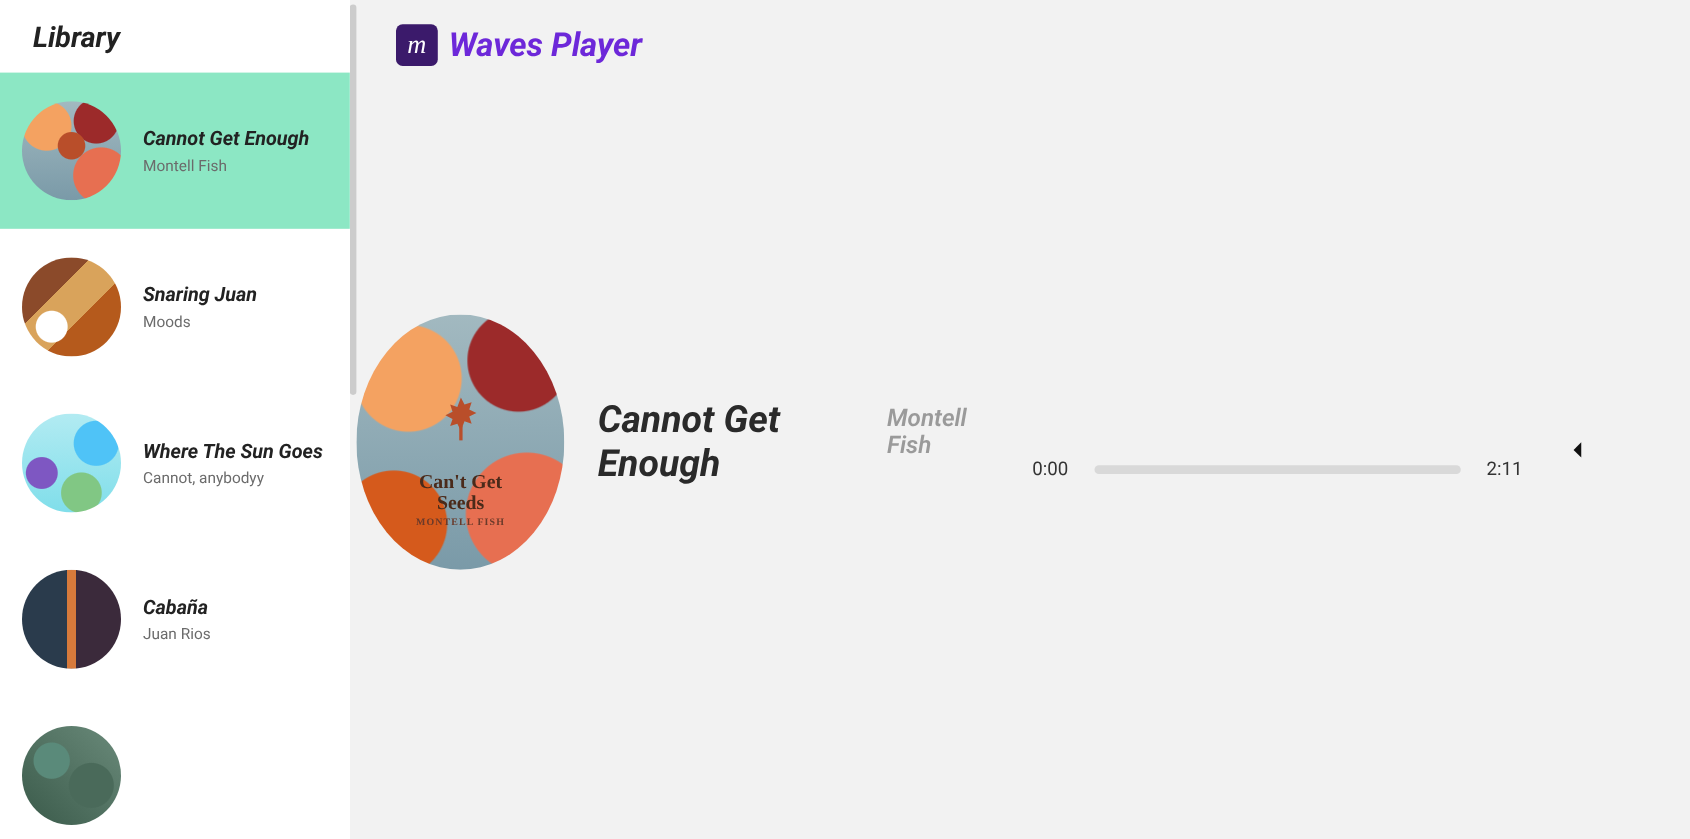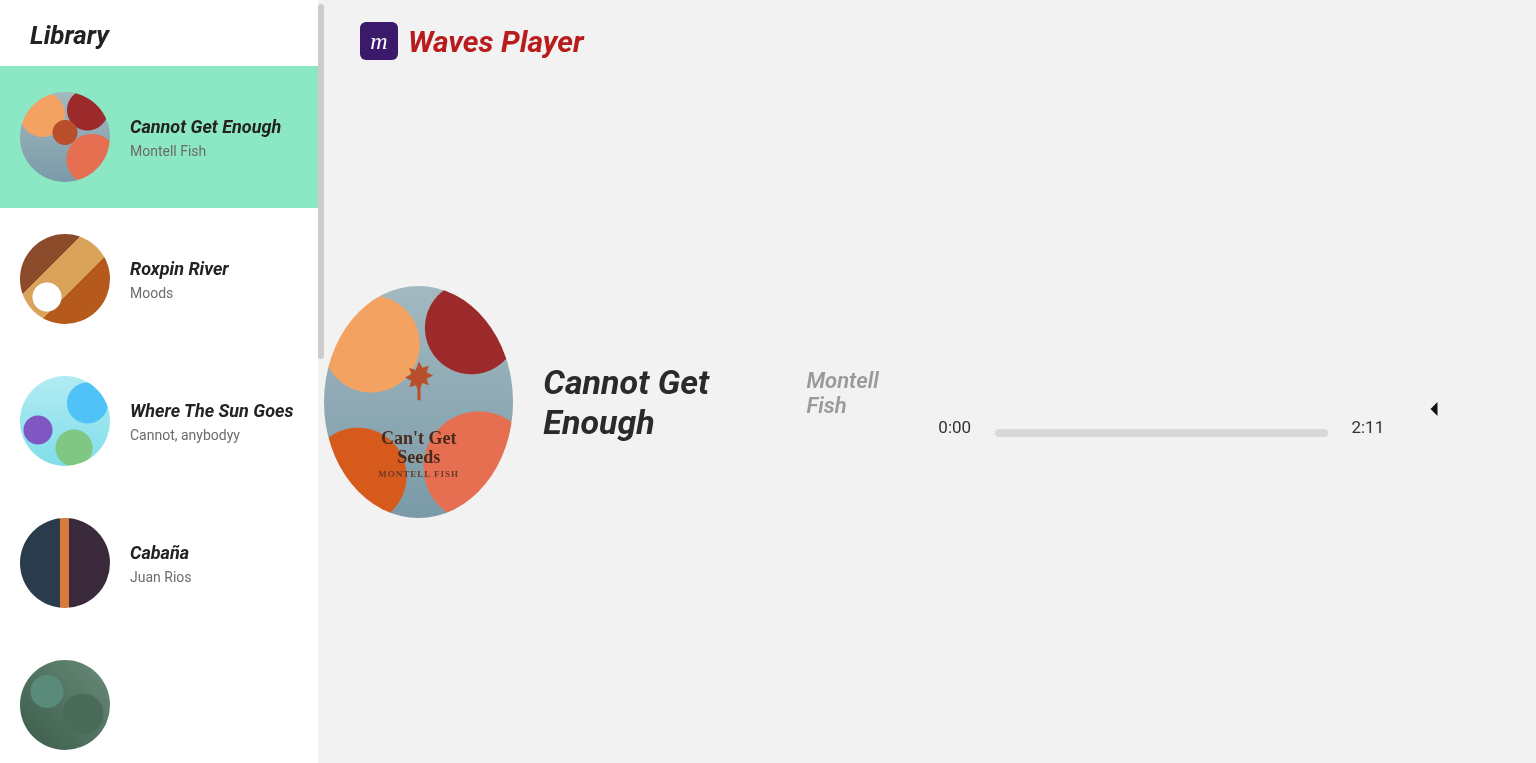--- a/index.html
+++ b/index.html
@@ -107,21 +107,21 @@
       justify-content: center;
       margin-right: 10px;
       font-family: cursive;
       font-size: 24px;
       font-style: italic;
     }
     .brand {
       font-size: 30px;
       font-weight: 700;
       font-style: italic;
-      color: #b91c1c;
+      color: #6d28d9;
     }
     .top-actions { margin-left: auto; display:flex; align-items:center; gap: 22px; }
     .moon-btn {
       width: 30px; height: 30px;
       display:flex; align-items:center; justify-content:center;
       cursor:pointer;
     }
     .library-btn {
       border: 1px solid #4a4a4a;
       background: #f0f0f0;
@@ -186,21 +186,21 @@
     }
     .now-artist {
       font-size: 22px;
       font-weight: 600;
       font-style: italic;
       color: #9a9a9a;
       margin-top: -18px;
     }
     .progress-row {
       display:flex;
-      align-items:flex-end;
+      align-items:center;
       gap: 18px;
       width: 560px;
       margin-top: 50px;
     }
     .time { font-size: 17px; color: #333; width: 44px; text-align:center; }
     .progress-track {
       flex:1;
       height: 8px;
       background: #d9d9d9;
       border-radius: 4px;
@@ -225,21 +225,21 @@
     <div class="song-art art0"></div>
     <div class="song-info">
       <div class="song-title">Cannot Get Enough</div>
       <div class="song-artist">Montell Fish</div>
     </div>
   </div>
 
   <div class="song-item">
     <div class="song-art art1"></div>
     <div class="song-info">
-      <div class="song-title">Roxpin River</div>
+      <div class="song-title">Snaring Juan</div>
       <div class="song-artist">Moods</div>
     </div>
   </div>
 
   <div class="song-item">
     <div class="song-art art2"></div>
     <div class="song-info">
       <div class="song-title">Where The Sun Goes</div>
       <div class="song-artist">Cannot, anybodyy</div>
     </div>

